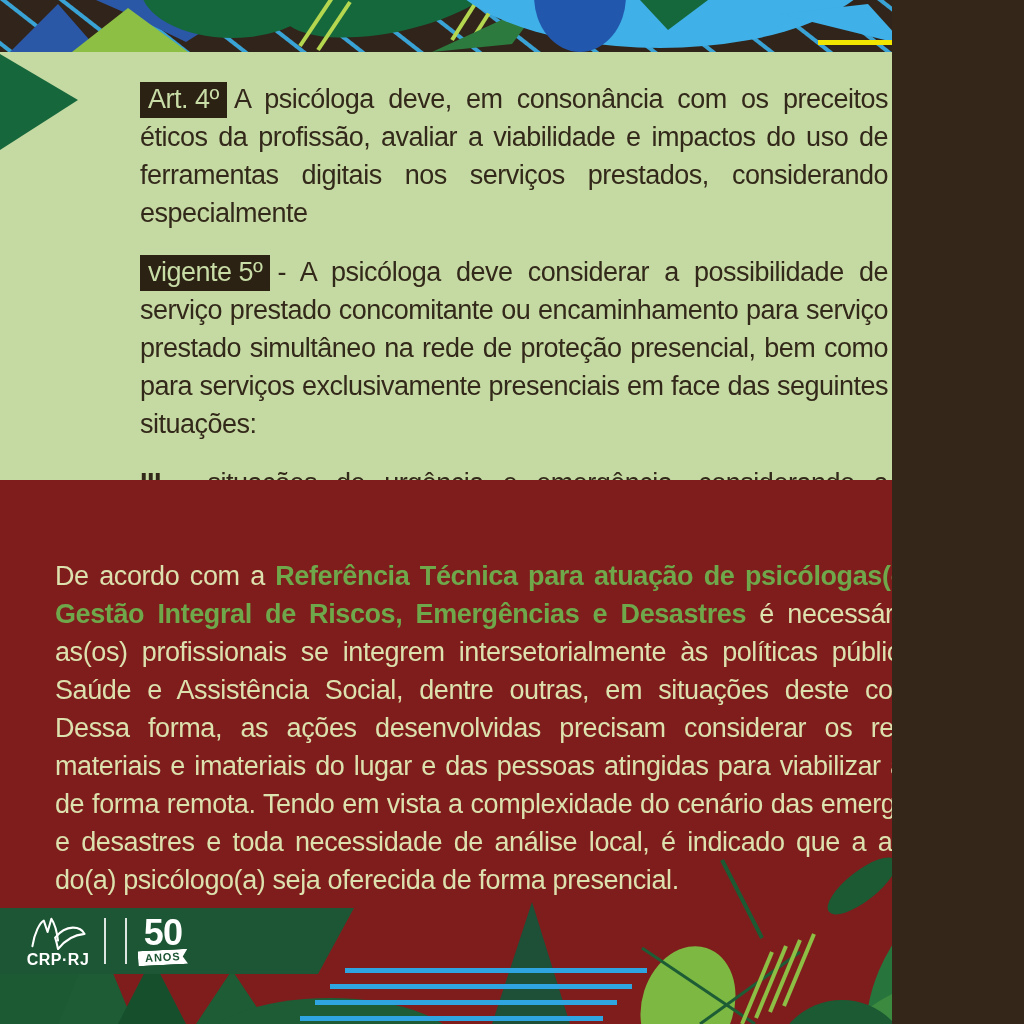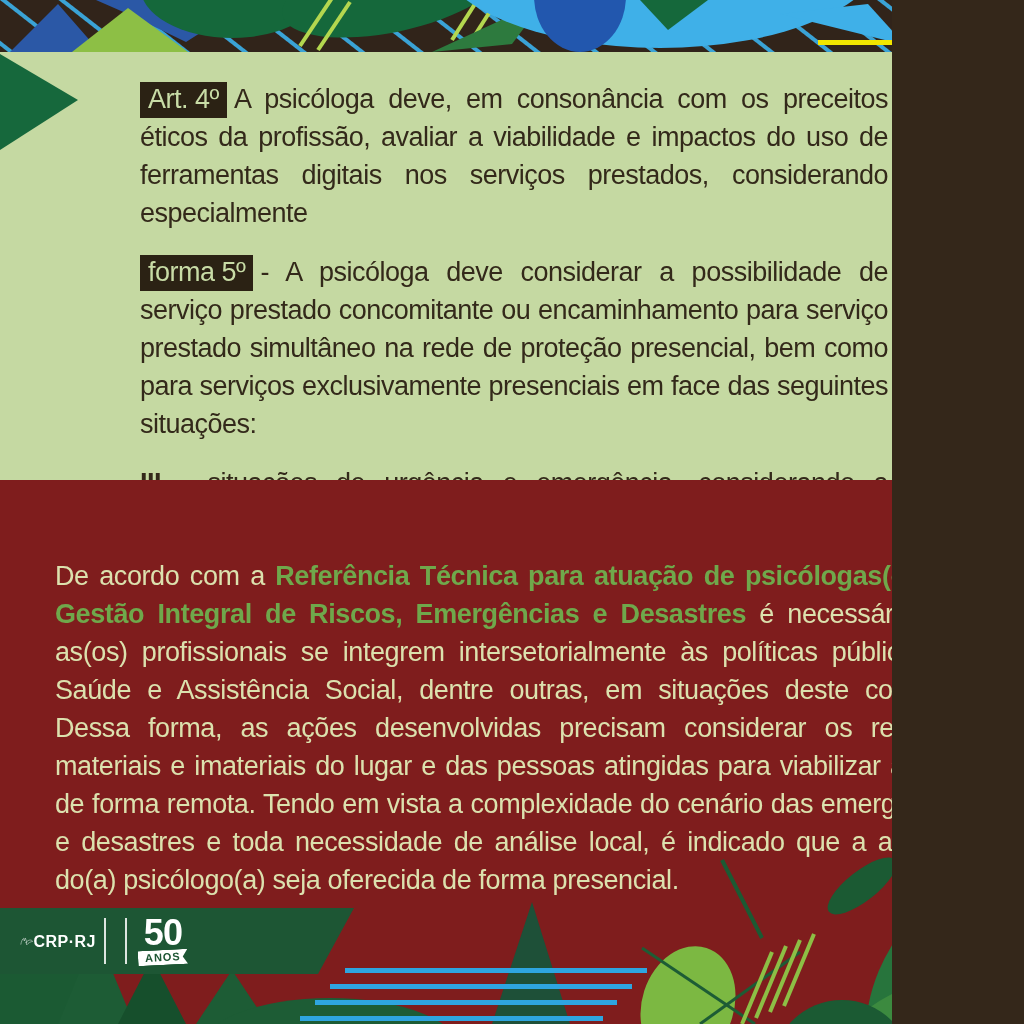--- a/index.html
+++ b/index.html
@@ -29,21 +29,21 @@
   .body-highlight{color:#6fa84b;font-weight:bold;}
 
   
   .bottom-deco{position:absolute;left:0;top:840px;width:1024px;height:184px;}
 
   
   .footer-bar{position:absolute;left:0;top:908px;width:354px;height:66px;
               background:#1d5634;display:flex;align-items:center;
               clip-path:polygon(0 0,100% 0,calc(100% - 36px) 100%,0 100%);
               color:#fff;}
-  .logo-block{display:flex;align-items:center;
+  .logo-block{display:flex;flex-direction:column;align-items:center;
               margin-left:20px;width:76px;}
   .logo-sketch{width:62px;height:36px;}
   .logo-acronym{font-weight:bold;font-size:16px;letter-spacing:0.5px;margin-top:1px;}
   .bar-divider{width:2px;height:46px;background:rgba(255,255,255,.85);
                margin:0 11px 0 8px;}
   .org-name{font-weight:bold;font-size:13.5px;line-height:16px;
             letter-spacing:0.2px;white-space:nowrap;}
   .anniv{display:flex;flex-direction:column;align-items:center;margin-right:6px;}
   .anniv-number{font-weight:bold;font-size:36px;line-height:30px;letter-spacing:-1px;}
   .anniv-ribbon{background:#fff;color:#1d5634;font-weight:bold;font-size:11px;
@@ -87,21 +87,21 @@
     <line x1="918" y1="52" x2="1024" y2="16" stroke="#3aa3d6" stroke-width="3"></line>
     <rect x="818" y="40" width="198" height="5" fill="#f2e600"></rect>
   </svg>
 
   <div class="panel">
     <svg class="panel-triangle" viewBox="0 0 80 96" aria-hidden="true">
       <polygon points="0,0 78,46 0,96" fill="#16683c"></polygon>
     </svg>
     <div class="panel-content">
       <p class="law-block"><span class="law-badge">Art. 4º</span><span>A psicóloga deve, em consonância com os preceitos éticos da profissão, avaliar a viabilidade e impactos do uso de ferramentas digitais nos serviços prestados, considerando especialmente</span></p>
-      <p class="law-block"><span class="law-badge">forma 5º</span><span>- A psicóloga deve considerar a possibilidade de serviço prestado concomitante ou encaminhamento para serviço prestado simultâneo na rede de proteção presencial, bem como para serviços exclusivamente presenciais em face das seguintes situações:</span></p>
+      <p class="law-block"><span class="law-badge">vigente 5º</span><span>- A psicóloga deve considerar a possibilidade de serviço prestado concomitante ou encaminhamento para serviço prestado simultâneo na rede de proteção presencial, bem como para serviços exclusivamente presenciais em face das seguintes situações:</span></p>
       <p class="law-block"><span class="law-marker">III</span> <span>- situações de urgência e emergência, considerando a legislação sanitária vigente e desastres naturais.</span></p>
     </div>
   </div>
 
   <div class="brown-section">
     <p class="body-paragraph"><span>De acordo com a </span><span class="body-highlight">Referência Técnica para atuação de psicólogas(os) na Gestão Integral de Riscos, Emergências e Desastres</span><span> é necessário que as(os) profissionais se integrem intersetorialmente às políticas públicas de Saúde e Assistência Social, dentre outras, em situações deste contexto. Dessa forma, as ações desenvolvidas precisam considerar os recursos materiais e imateriais do lugar e das pessoas atingidas para viabilizar a ação de forma remota. Tendo em vista a complexidade do cenário das emergências e desastres e toda necessidade de análise local, é indicado que a atuação do(a) psicólogo(a) seja oferecida de forma presencial.</span></p>
   </div>
 
   <svg class="bottom-deco" viewBox="0 0 1024 184" aria-hidden="true">
     <circle cx="1045" cy="200" r="180" fill="#27743c"></circle>

